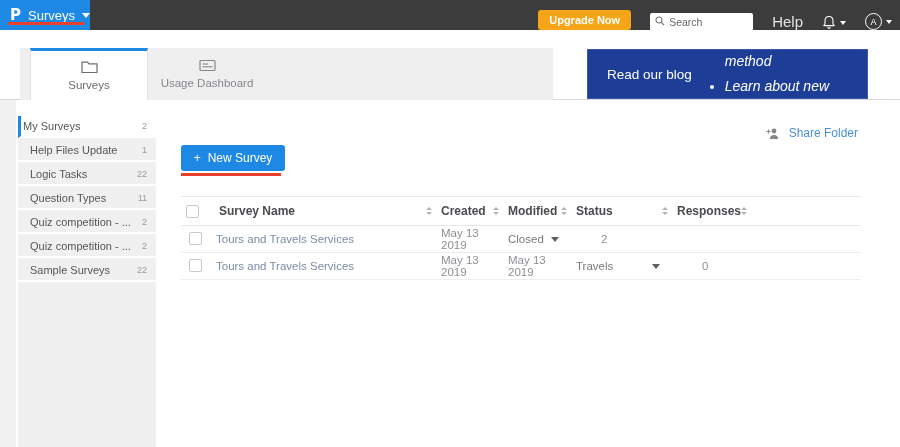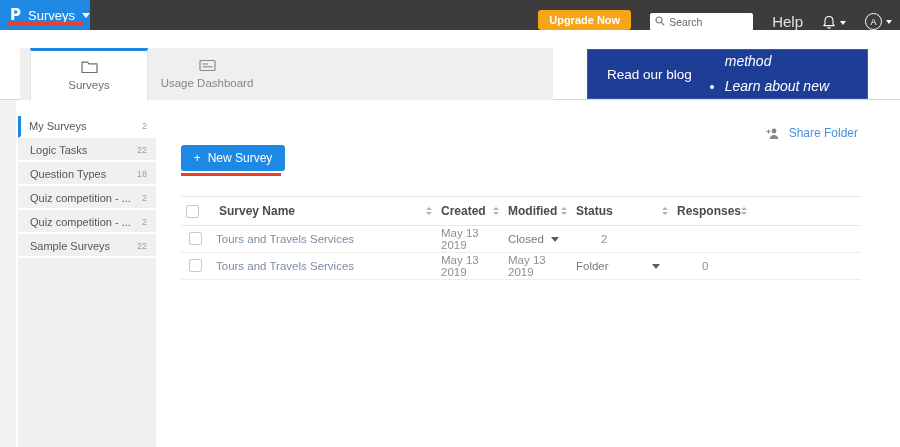--- a/index.html
+++ b/index.html
@@ -38,21 +38,21 @@
   .banner-bullets { list-style:disc; color:#fff; font-size:14px; padding-left:14px; line-height:1.8;font-style:italic; }
 
   
   .content { display:flex; height:347px; }
   .leftstrip { width:18px; background:#f1f1f2; border-right:2px solid #fff; }
   .sidebar { width:138px; background:#fff; }
   .rail { margin-top:16px; height:calc(100% - 16px); background:#f0f0f1; }
   .side-item { height:22px; margin-bottom:2px; background:#f0f0f1; border-bottom:2px solid #fff; display:flex; align-items:center; padding:0 9px 0 12px; cursor:pointer; }
   .side-item .s-label { font-size:11px; color:#55565a; white-space:nowrap; overflow:hidden; }
   .side-item .s-count { margin-left:auto; font-size:9px; color:#9a9b9e; }
-  .side-item.active { background:#fff; border-left:3px solid var(--accent_blue,#1e88e5); padding-left:8px; }
+  .side-item.active { background:#fff; border-left:3px solid var(--accent_blue,#1e88e5); padding-left:2px; }
 
   .main { flex:1; position:relative; background:#fff; }
   .share-folder { position:absolute; top:26px; right:42px; display:flex; align-items:center; gap:8px; cursor:pointer; }
   .share-folder span { color:var(--link_blue,#4a90d9); font-size:12px; }
   .new-survey-wrap { position:absolute; left:25px; top:45px; }
   .new-survey-btn { width:104px; height:26px; background:var(--accent_blue,#1e88e5); color:#fff; border:none; border-radius:3px; font-size:12px; cursor:pointer; display:flex; align-items:center; justify-content:center; gap:7px; }
   .ann-btn { left:25px; top:73px; width:100px; }
 
   
   .table { position:absolute; left:25px; top:96px; right:39px; }
@@ -147,26 +147,30 @@
   <div class="content">
     <div class="leftstrip"></div>
 
     <div class="sidebar">
       <div class="rail">
         <div class="side-item active">
           <span class="s-label">My Surveys</span>
           <span class="s-count">2</span>
         </div>
         <div class="side-item">
+          <span class="s-label">Help Files Update</span>
+          <span class="s-count">1</span>
+        </div>
+        <div class="side-item">
           <span class="s-label">Logic Tasks</span>
           <span class="s-count">22</span>
         </div>
         <div class="side-item">
           <span class="s-label">Question Types</span>
-          <span class="s-count">18</span>
+          <span class="s-count">11</span>
         </div>
         <div class="side-item">
           <span class="s-label">Quiz competition - ...</span>
           <span class="s-count">2</span>
         </div>
         <div class="side-item">
           <span class="s-label">Quiz competition - ...</span>
           <span class="s-count">2</span>
         </div>
         <div class="side-item">
@@ -254,21 +258,21 @@
         </div>
 
         <div class="tr row">
           <div class="td">
             <input type="checkbox" class="cb" style="">
           </div>
           <div class="td name">Tours and Travels Services</div>
           <div class="td">May 13 2019</div>
           <div class="td">May 13 2019</div>
           <div class="td status">
-            <span>Folder</span>
+            <span>Travels</span>
             <span class="status-caret"></span>
           </div>
           <div class="td resp">0</div>
           <div class="td"></div>
         </div>
       </div>
     </div>
   </div>
 </div>
 

